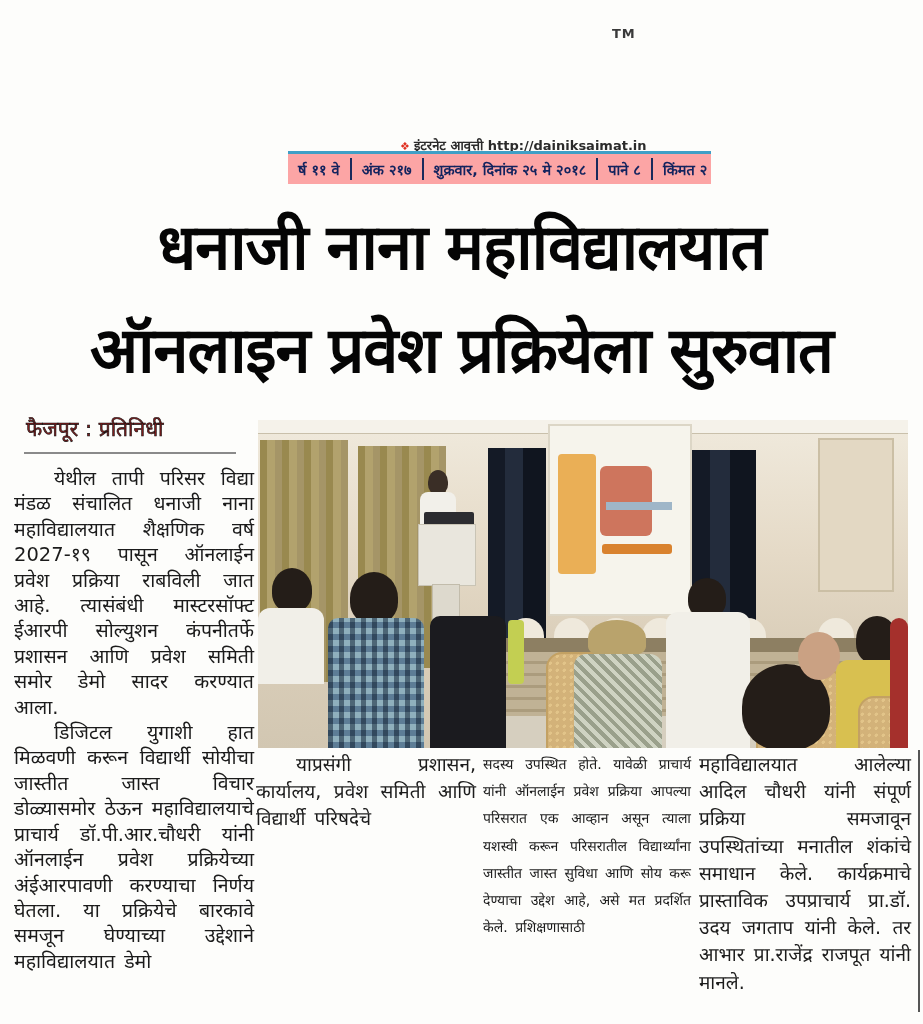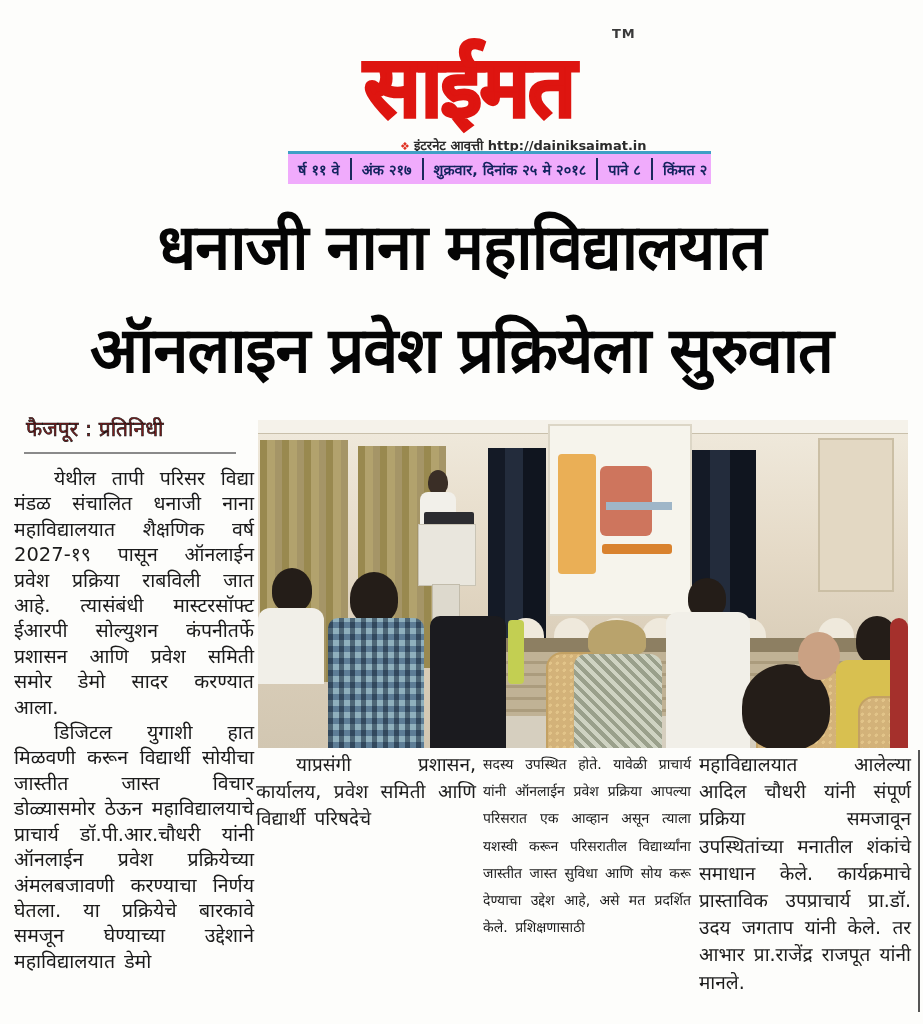--- a/index.html
+++ b/index.html
@@ -12,21 +12,21 @@
   .main-title{position:absolute;left:314px;top:32px;width:310px;text-align:center;
     color:#de1510;font-size:84px;line-height:110px;font-weight:bold;
     -webkit-text-stroke:3px #de1510;letter-spacing:-2px;}
   .tm{position:absolute;left:612px;top:26px;font-size:13px;color:#3a3a3a;font-weight:bold;letter-spacing:1px;}
   .edition-line{position:absolute;left:400px;top:136px;width:320px;font-size:13px;color:#2b2b2b;
     font-weight:bold;white-space:nowrap;}
   .edition-line .flower{color:#e03020;margin-right:4px;font-size:11px;}
 
   
   .info-bar{position:absolute;left:288px;top:151px;width:423px;height:30px;
-    background:#f0abfc;border-top:3px solid #3f9fc6;display:flex;align-items:center;
+    background:#fca5a5;border-top:3px solid #3f9fc6;display:flex;align-items:center;
     color:#13235e;font-weight:bold;font-size:14.5px;}
   .info-item{padding:0 10px;white-space:nowrap;}
   .info-sep{width:2px;height:22px;background:#1a2a5c;flex:0 0 auto;}
 
   
   .headline{position:absolute;left:0;top:196px;width:923px;text-align:center;color:#050505;
     font-weight:normal;font-size:63px;line-height:103px;-webkit-text-stroke:2px #050505;
     letter-spacing:-1px;}
 
   
@@ -84,21 +84,20 @@
   .ph-cap{background:#b9a36c;border-radius:55% 55% 30% 30%;}
   .ph-blackchair{background:#1b1b1f;border-radius:10px 10px 0 0;}
   .ph-lime{background:#c3cf52;border-radius:4px;}
   .ph-skin{background:#caa183;border-radius:50%;}
 </style>
 </head>
 <body>
 
 <div class="page">
 
-  <div class="main-title">साईमत</div>
   <div class="tm">TM</div>
   <div class="edition-line">
     <span class="flower">❖</span><span>इंटरनेट आवृत्ती http://dainiksaimat.in</span>
   </div>
 
   <div class="info-bar">
     <span class="info-item">र्ष ११ वे</span>
     <span class="info-sep"></span>
     <span class="info-item">अंक २१७</span>
     <span class="info-sep"></span>
@@ -112,21 +111,21 @@
   <div class="headline">
     <div>धनाजी नाना महाविद्यालयात</div>
     <div>ऑनलाइन प्रवेश प्रक्रियेला सुरुवात</div>
   </div>
 
   <div class="byline">फैजपूर : प्रतिनिधी</div>
   <div class="byline-rule"></div>
 
   <div class="col col-1">
     <p>येथील तापी परिसर विद्या मंडळ संचालित धनाजी नाना महाविद्यालयात शैक्षणिक वर्ष 2027-१९ पासून ऑनलाईन प्रवेश प्रक्रिया राबविली जात आहे. त्यासंबंधी मास्टरसॉफ्ट ईआरपी सोल्युशन कंपनीतर्फे प्रशासन आणि प्रवेश समिती समोर डेमो सादर करण्यात आला.</p>
-    <p>डिजिटल युगाशी हात मिळवणी करून विद्यार्थी सोयीचा जास्तीत जास्त विचार डोळ्यासमोर ठेऊन महाविद्यालयाचे प्राचार्य डॉ.पी.आर.चौधरी यांनी ऑनलाईन प्रवेश प्रक्रियेच्या अंमलबजावणी करण्याचा निर्णय घेतला. या प्रक्रियेचे बारकावे समजून घेण्याच्या उद्देशाने महाविद्यालयात डेमो</p>
+    <p>डिजिटल युगाशी हात मिळवणी करून विद्यार्थी सोयीचा जास्तीत जास्त विचार डोळ्यासमोर ठेऊन महाविद्यालयाचे प्राचार्य डॉ.पी.आर.चौधरी यांनी ऑनलाईन प्रवेश प्रक्रियेच्या अंईआरपावणी करण्याचा निर्णय घेतला. या प्रक्रियेचे बारकावे समजून घेण्याच्या उद्देशाने महाविद्यालयात डेमो</p>
   </div>
   <div class="col col-2">
     <p>याप्रसंगी प्रशासन, कार्यालय, प्रवेश समिती आणि विद्यार्थी परिषदेचे</p>
   </div>
   <div class="col col-3">
     <p style="text-indent:0">सदस्य उपस्थित होते. यावेळी प्राचार्य यांनी ऑनलाईन प्रवेश प्रक्रिया आपल्या परिसरात एक आव्हान असून त्याला यशस्वी करून परिसरातील विद्यार्थ्यांना जास्तीत जास्त सुविधा आणि सोय करू देण्याचा उद्देश आहे, असे मत प्रदर्शित केले. प्रशिक्षणासाठी</p>
   </div>
   <div class="col col-4">
     <p style="text-indent:0">महाविद्यालयात आलेल्या आदिल चौधरी यांनी संपूर्ण प्रक्रिया समजावून उपस्थितांच्या मनातील शंकांचे समाधान केले. कार्यक्रमाचे प्रास्ताविक उपप्राचार्य प्रा.डॉ. उदय जगताप यांनी केले. तर आभार प्रा.राजेंद्र राजपूत यांनी मानले.</p>
   </div>

